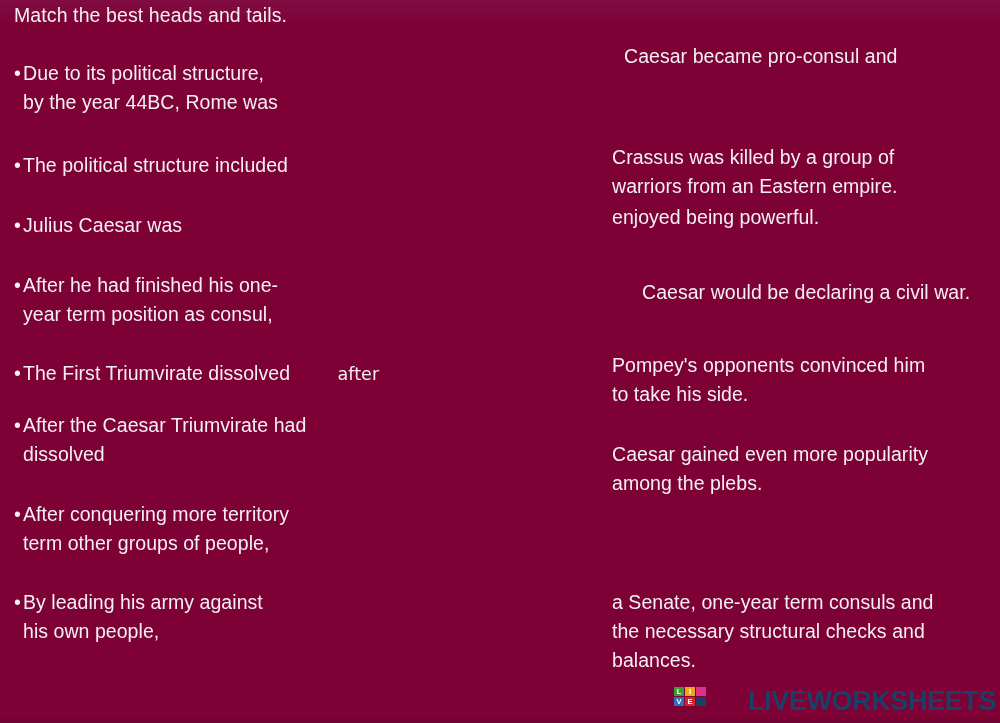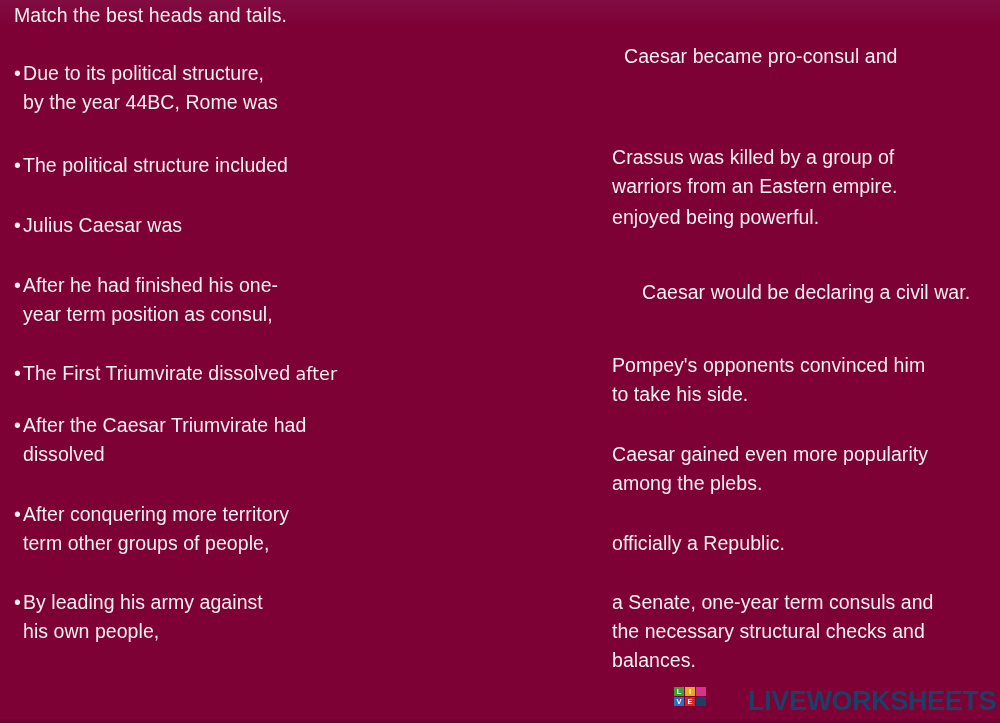--- a/index.html
+++ b/index.html
@@ -72,20 +72,21 @@
     display: block;
     white-space: nowrap;
   }
   .head-item .ln + .ln {
     
     margin-left: 0px;
   }
   .alt-face {
     font-family: "DejaVu Sans", sans-serif;
     font-size: 17.5px;
+    margin-left: 42px;
   }
 
   
   .tail-item {
     position: absolute;
     left: 0px;
     width: 388px;
     font-size: 19.5px;
     line-height: 29px;
     color: #f4f0f2;
@@ -166,23 +167,20 @@
         <span class="ln">Caesar would be declaring a civil war.</span>
       </div>
       <div class="tail-item" style="top: 351px;">
         <span class="ln">Pompey's opponents convinced him</span>
         <span class="ln">to take his side.</span>
       </div>
       <div class="tail-item" style="top: 440px;">
         <span class="ln">Caesar gained even more popularity</span>
         <span class="ln">among the plebs.</span>
       </div>
-      <div class="tail-item" style="top: 529px;">
-        <span class="ln">officially a Republic.</span>
-      </div>
       <div class="tail-item" style="top: 588px;">
         <span class="ln">a Senate, one-year term consuls and</span>
         <span class="ln">the necessary structural checks and</span>
         <span class="ln">balances.</span>
       </div>
     </div>
 
   <div class="lw-logo">
     <div class="lw-tiles" id="lw-tiles">
         <div class="lw-tile" style="background: rgb(63, 155, 53);">L</div>

